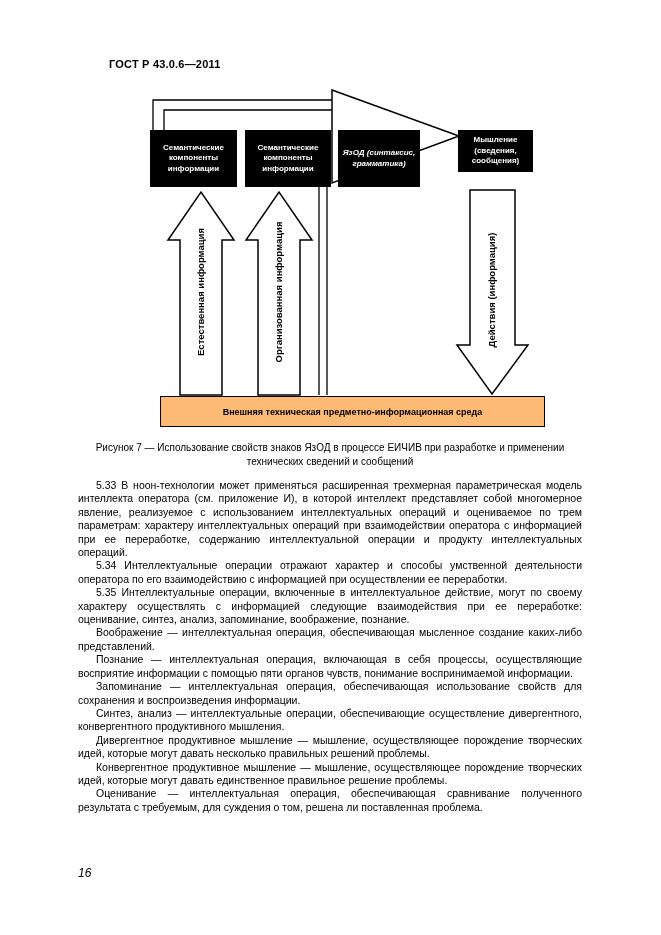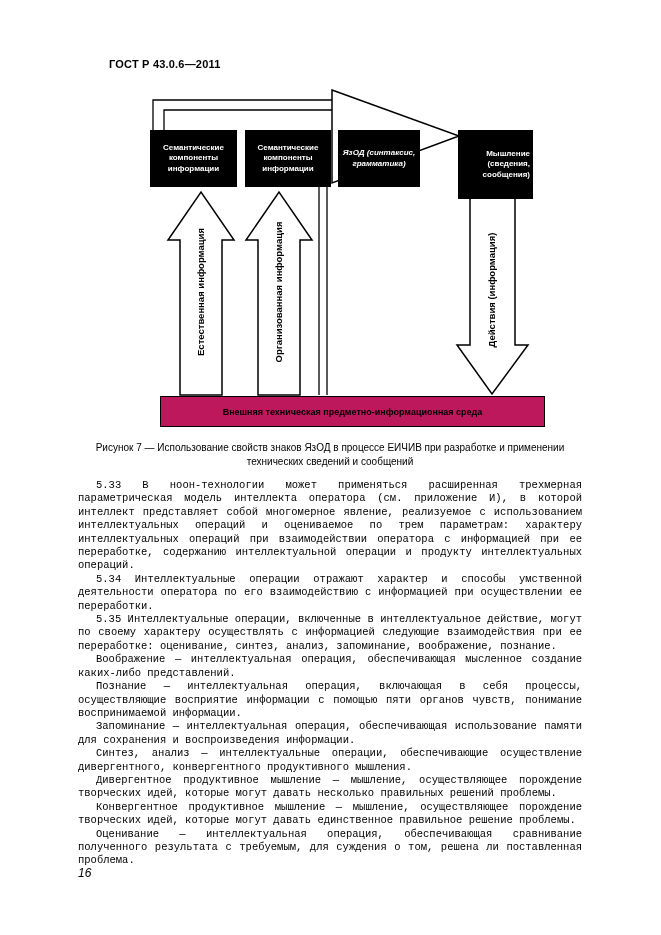--- a/index.html
+++ b/index.html
@@ -16,43 +16,43 @@
   .figure-area { position:absolute; left:85px; top:88px; width:500px; height:345px; }
   .figure-area svg { position:absolute; left:0; top:0; }
   .fbox {
     position:absolute; background:#000; color:#fff; border:1px solid #000;
     display:flex; align-items:center; justify-content:center; text-align:center;
     font-weight:bold; font-size:8px; line-height:1.3; padding:2px;
   }
   .box1 { left:65px;  top:42px; width:87px; height:57px; }
   .box2 { left:160px; top:42px; width:86px; height:57px; }
   .box3 { left:253px; top:42px; width:82px; height:57px;font-style:italic; }
-  .box4 { left:373px; top:42px; width:75px; height:69px;text-align:right; }
+  .box4 { left:373px; top:42px; width:75px; height:42px; }
   .vlabel {
     position:absolute; font-weight:bold; font-size:9.5px; text-align:center;
     transform:rotate(-90deg); white-space:nowrap; height:12px; line-height:12px;
   }
   .vl1 { left:21px;  top:198px; width:190px; }
   .vl2 { left:99px;  top:198px; width:190px; }
   .vl3 { left:312px; top:196px; width:190px; }
   .env-bar {
     position:absolute; left:75px; top:308px; width:385px; height:31px;
-    border:1.5px solid #000; background:#be185d;
+    border:1.5px solid #000; background:#fdba74;
     display:flex; align-items:center; justify-content:center;
     font-weight:bold; font-size:9px; text-align:center;
   }
   .caption {
     position:absolute; left:70px; top:441px; width:520px;
     text-align:center; font-size:10px; line-height:1.35;
   }
   .body-text {
     position:absolute; left:78px; top:479px; width:504px;
     font-size:10.5px; line-height:13.4px; text-align:justify;
   }
-  .body-text p { text-indent:18px; margin:0;font-family:Liberation Mono, monospace; }
+  .body-text p { text-indent:18px; margin:0; }
   .page-number { position:absolute; left:78px; top:866px; font-size:12px;font-style:italic; }
 </style>
 </head>
 <body>
 
 <div class="page">
 
   <div class="doc-header">ГОСТ Р 43.0.6—2011</div>
 
   <div class="figure-area">
@@ -86,21 +86,21 @@
   </div>
 
   <div class="caption">Рисунок 7 — Использование свойств знаков ЯзОД в процессе ЕИЧИВ при разработке и применении технических сведений и сообщений</div>
 
   <div class="body-text">
     <p>5.33 В ноон-технологии может применяться расширенная трехмерная параметрическая модель интеллекта оператора (см. приложение И), в которой интеллект представляет собой многомерное явление, реализуемое с использованием интеллектуальных операций и оцениваемое по трем параметрам: характеру интеллектуальных операций при взаимодействии оператора с информацией при ее переработке, содержанию интеллектуальной операции и продукту интеллектуальных операций.</p>
     <p>5.34 Интеллектуальные операции отражают характер и способы умственной деятельности оператора по его взаимодействию с информацией при осуществлении ее переработки.</p>
     <p>5.35 Интеллектуальные операции, включенные в интеллектуальное действие, могут по своему характеру осуществлять с информацией следующие взаимодействия при ее переработке: оценивание, синтез, анализ, запоминание, воображение, познание.</p>
     <p>Воображение — интеллектуальная операция, обеспечивающая мысленное создание каких-либо представлений.</p>
     <p>Познание — интеллектуальная операция, включающая в себя процессы, осуществляющие восприятие информации с помощью пяти органов чувств, понимание воспринимаемой информации.</p>
-    <p>Запоминание — интеллектуальная операция, обеспечивающая использование памяти для сохранения и воспроизведения информации.</p>
+    <p>Запоминание — интеллектуальная операция, обеспечивающая использование свойств для сохранения и воспроизведения информации.</p>
     <p>Синтез, анализ — интеллектуальные операции, обеспечивающие осуществление дивергентного, конвергентного продуктивного мышления.</p>
     <p>Дивергентное продуктивное мышление — мышление, осуществляющее порождение творческих идей, которые могут давать несколько правильных решений проблемы.</p>
     <p>Конвергентное продуктивное мышление — мышление, осуществляющее порождение творческих идей, которые могут давать единственное правильное решение проблемы.</p>
     <p>Оценивание — интеллектуальная операция, обеспечивающая сравнивание полученного результата с требуемым, для суждения о том, решена ли поставленная проблема.</p>
   </div>
 
   <div class="page-number">16</div>
 
 </div>
 

